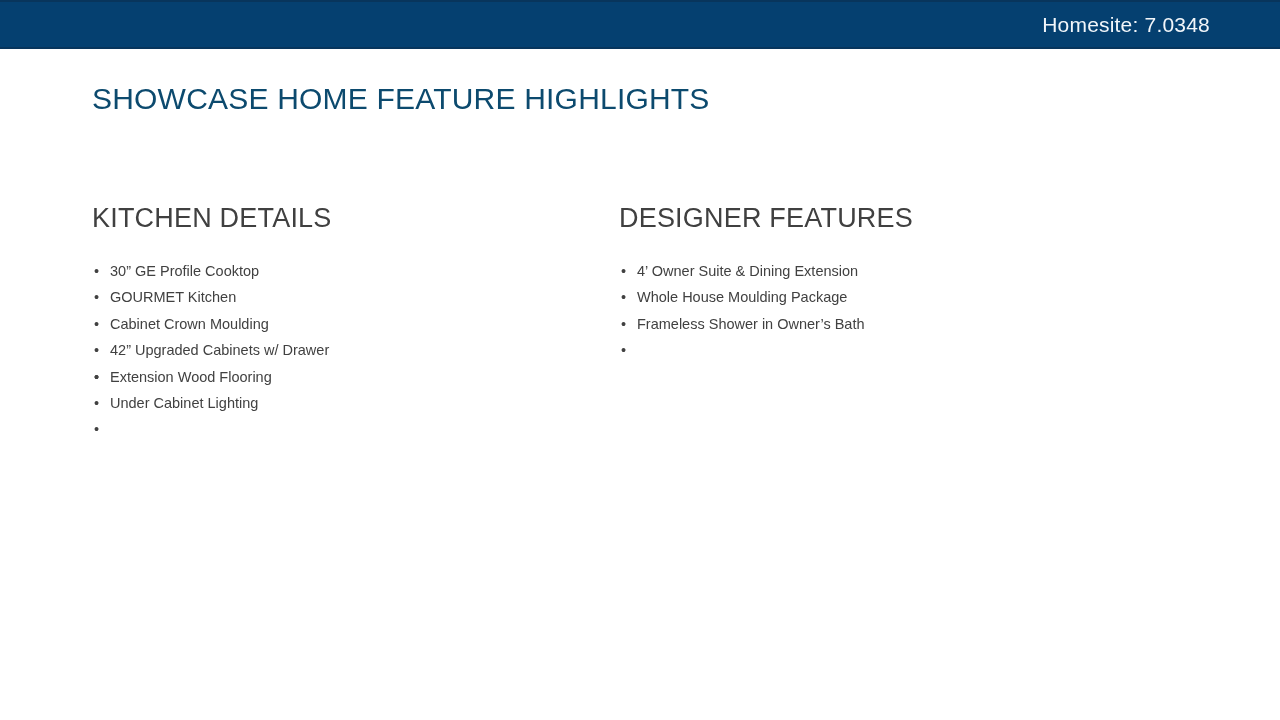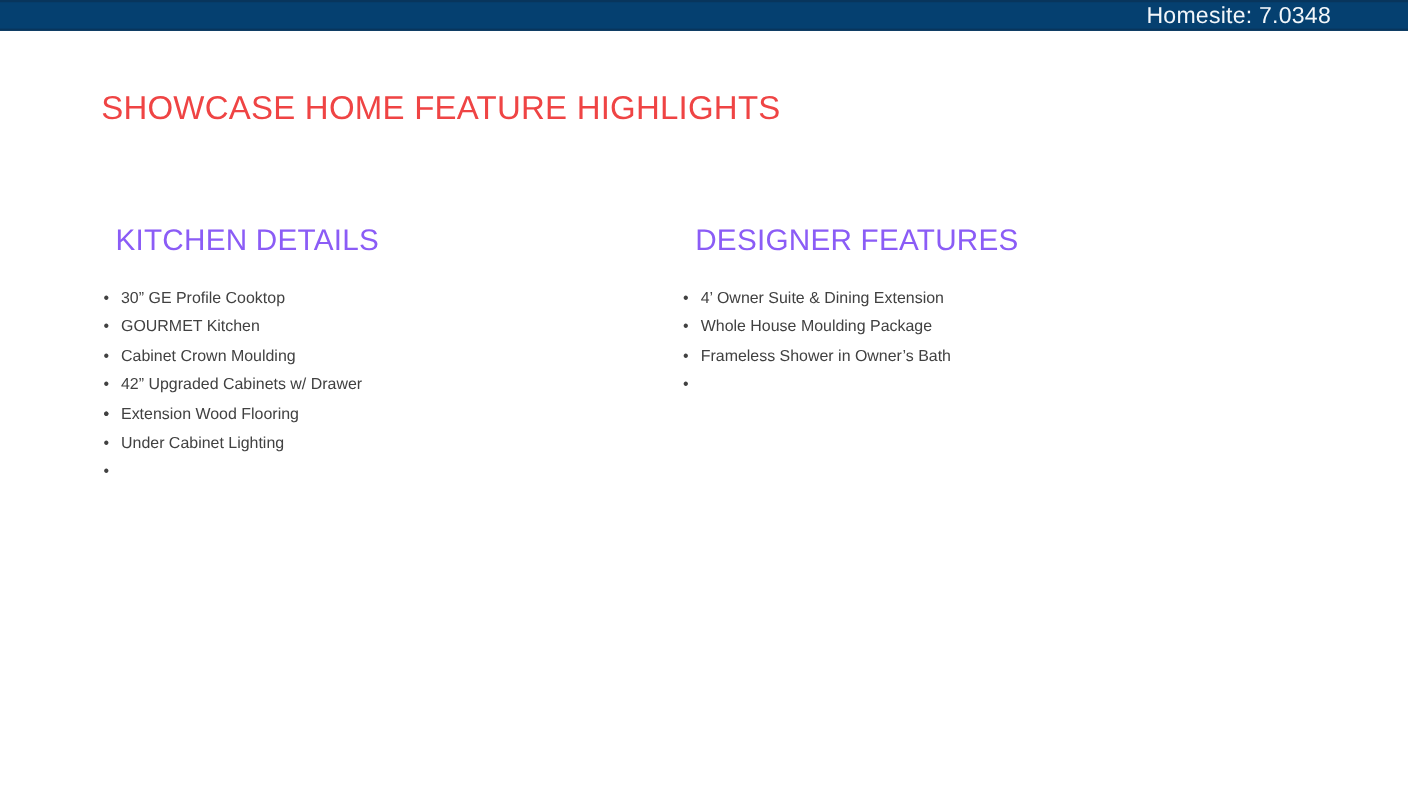--- a/index.html
+++ b/index.html
@@ -14,21 +14,21 @@
     overflow: hidden;
     position: relative;
   }
 
   
   .top-banner {
     position: absolute;
     left: 0;
     top: 0;
     width: 1280px;
-    height: 28px;
+    height: 49px;
     background: #054070;
     border-top: 2px solid #08355c;
     border-bottom: 2px solid #08355c;
     box-sizing: border-box;
     display: flex;
     align-items: center;
     justify-content: flex-end;
     padding-left: 36px;
   }
   .banner-text {
@@ -40,21 +40,21 @@
     white-space: nowrap;
   }
 
   
   .slide-title {
     position: absolute;
     left: 92px;
     top: 82px;
     font-size: 30px;
     line-height: 34px;
-    color: #ef4444;
+    color: #0c4a6e;
     letter-spacing: 0.2px;
     white-space: nowrap;
   }
 
   
   .columns {
     position: absolute;
     left: 0;
     top: 202px;
     width: 1280px;
@@ -62,23 +62,23 @@
   .column {
     position: absolute;
     top: 0;
   }
   .column.left  { left: 92px;  width: 500px; }
   .column.right { left: 619px; width: 500px; }
 
   .col-heading {
     font-size: 27px;
     line-height: 32px;
-    color: #8b5cf6;
+    color: #404040;
     letter-spacing: 0.2px;
-    margin: 0 0 24px 13px;
+    margin: 0 0 24px 0;
     white-space: nowrap;
   }
 
   .bullet-list {
     list-style: none;
     margin: 0;
     padding: 0;
   }
   .bullet-item {
     position: relative;

